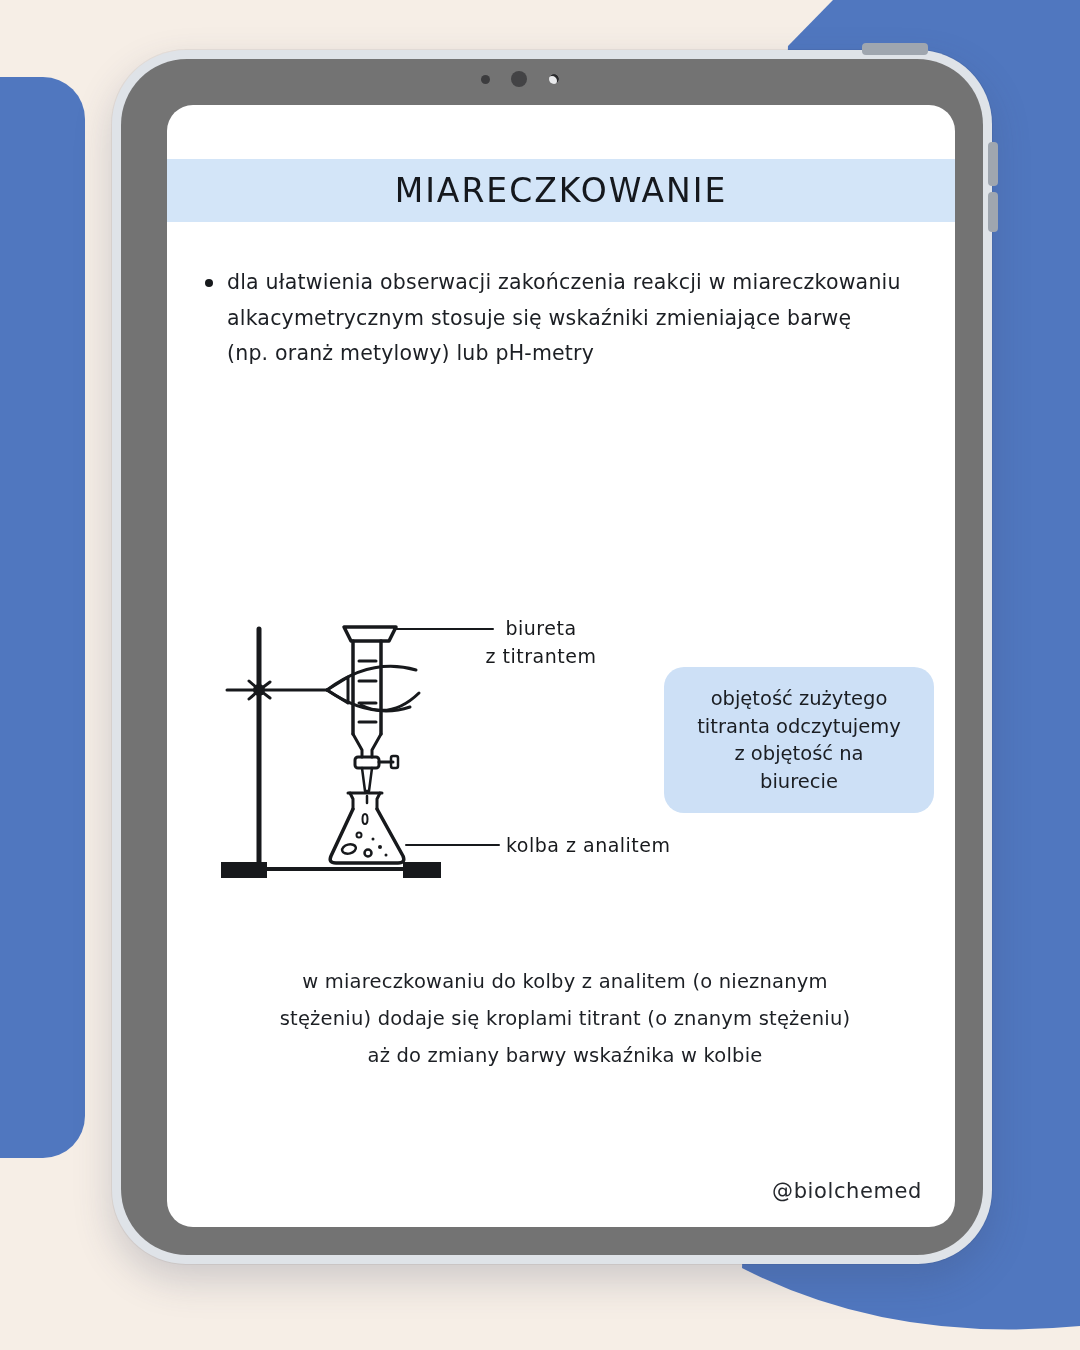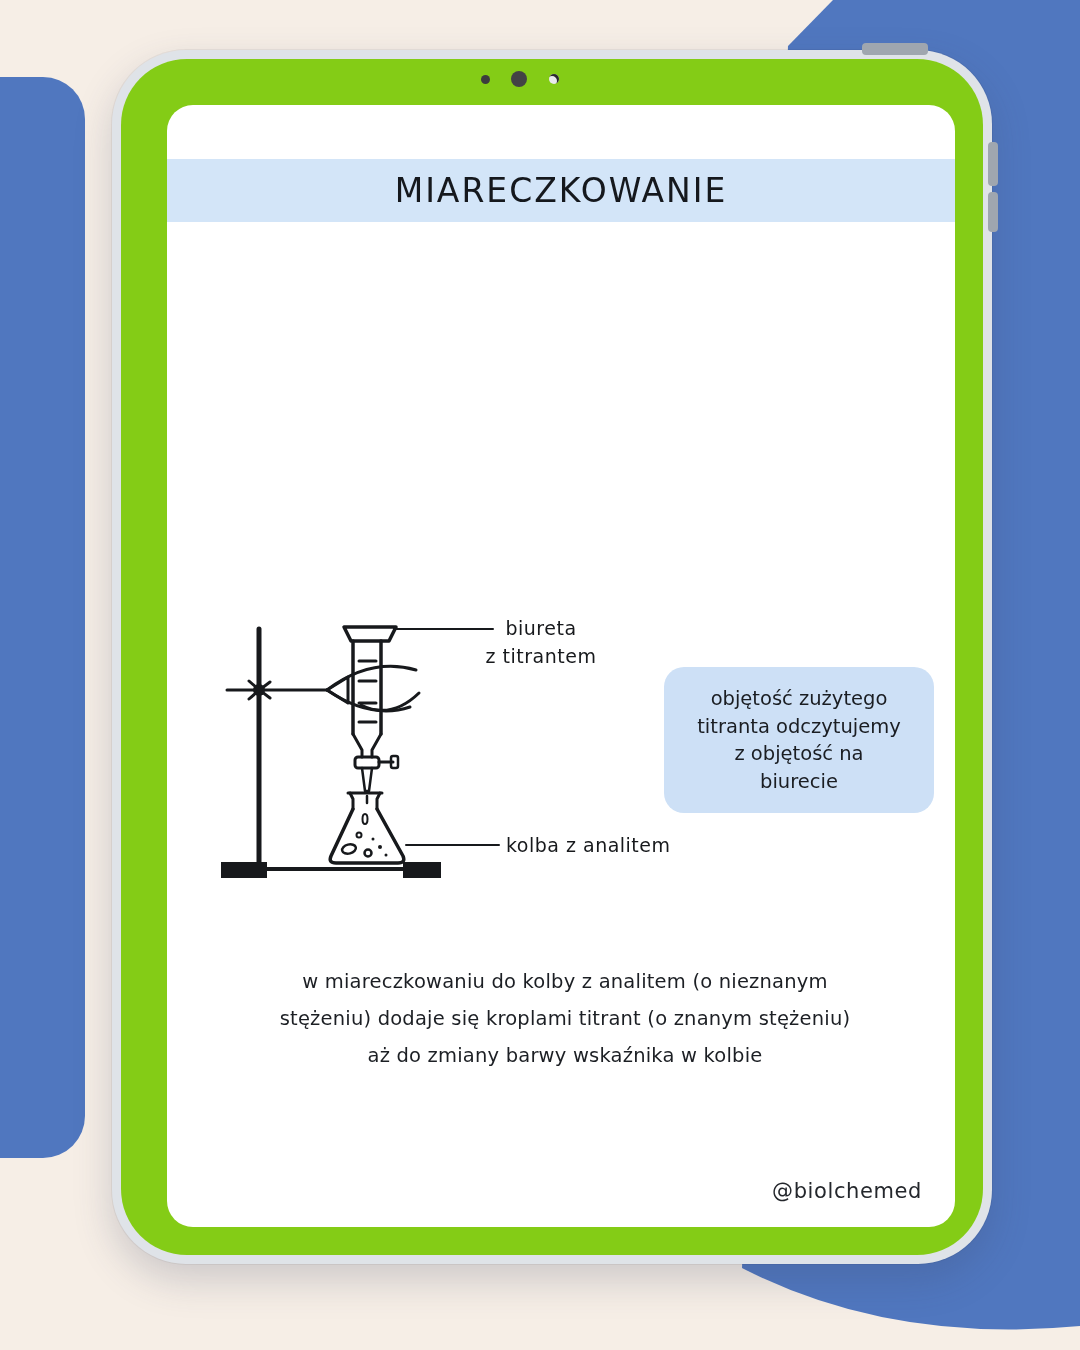--- a/index.html
+++ b/index.html
@@ -18,21 +18,21 @@
   
   .tablet{
     position:absolute;left:112px;top:50px;width:880px;height:1214px;
     background:#dfe3e8;border-radius:74px;z-index:3;
     box-shadow:0 16px 38px rgba(60,70,100,.22), 0 0 0 1px rgba(0,0,0,.05);
   }
   .tablet .btn{position:absolute;background:#9fa6af;border-radius:4px;}
   .btn-power{left:750px;top:-7px;width:66px;height:12px;}
   .btn-vol1{right:-6px;top:92px;width:10px;height:44px;}
   .btn-vol2{right:-6px;top:142px;width:10px;height:40px;}
-  .bezel{position:absolute;inset:9px;background:#84cc16;border-radius:66px;}
+  .bezel{position:absolute;inset:9px;background:#737373;border-radius:66px;}
   .cam{position:absolute;border-radius:50%;}
   .cam-1{left:360px;top:16px;width:9px;height:9px;background:#3c3c3e;}
   .cam-2{left:390px;top:12px;width:16px;height:16px;background:#434345;}
   .cam-3{left:428px;top:15px;width:10px;height:10px;background:#e9eaec;box-shadow:inset -2px 2px 0 #2a2a2c;}
   .screen{
     position:absolute;left:46px;top:46px;width:788px;height:1122px;
     background:#ffffff;border-radius:26px;overflow:hidden;
   }
   
   .band{
@@ -86,20 +86,28 @@
     <div class="cam cam-1"></div>
     <div class="cam cam-2"></div>
     <div class="cam cam-3"></div>
 
     <div class="screen">
 
       <div class="band"></div>
       <div class="page-title">MIARECZKOWANIE</div>
 
       <div class="bullets">
+        <div class="bullet">
+          <span class="dot"></span>
+          <div class="lines">
+            <div>dla ułatwienia obserwacji zakończenia reakcji w miareczkowaniu</div>
+            <div>alkacymetrycznym stosuje się wskaźniki zmieniające barwę</div>
+            <div>(np. oranż metylowy) lub pH-metry</div>
+          </div>
+        </div>
       </div>
 
       <div class="diagram">
         <svg width="470" height="292" viewBox="0 0 470 292" stroke="#17191c" fill="none" stroke-linecap="round" stroke-linejoin="round">
 
           <g>
             <line x1="50" y1="22" x2="50" y2="262" stroke-width="5"></line>
             <line x1="16" y1="262" x2="230" y2="262" stroke-width="4"></line>
             <rect x="12" y="255" width="46" height="16" fill="#17191c" stroke="none"></rect>
             <rect x="194" y="255" width="38" height="16" fill="#17191c" stroke="none"></rect>

